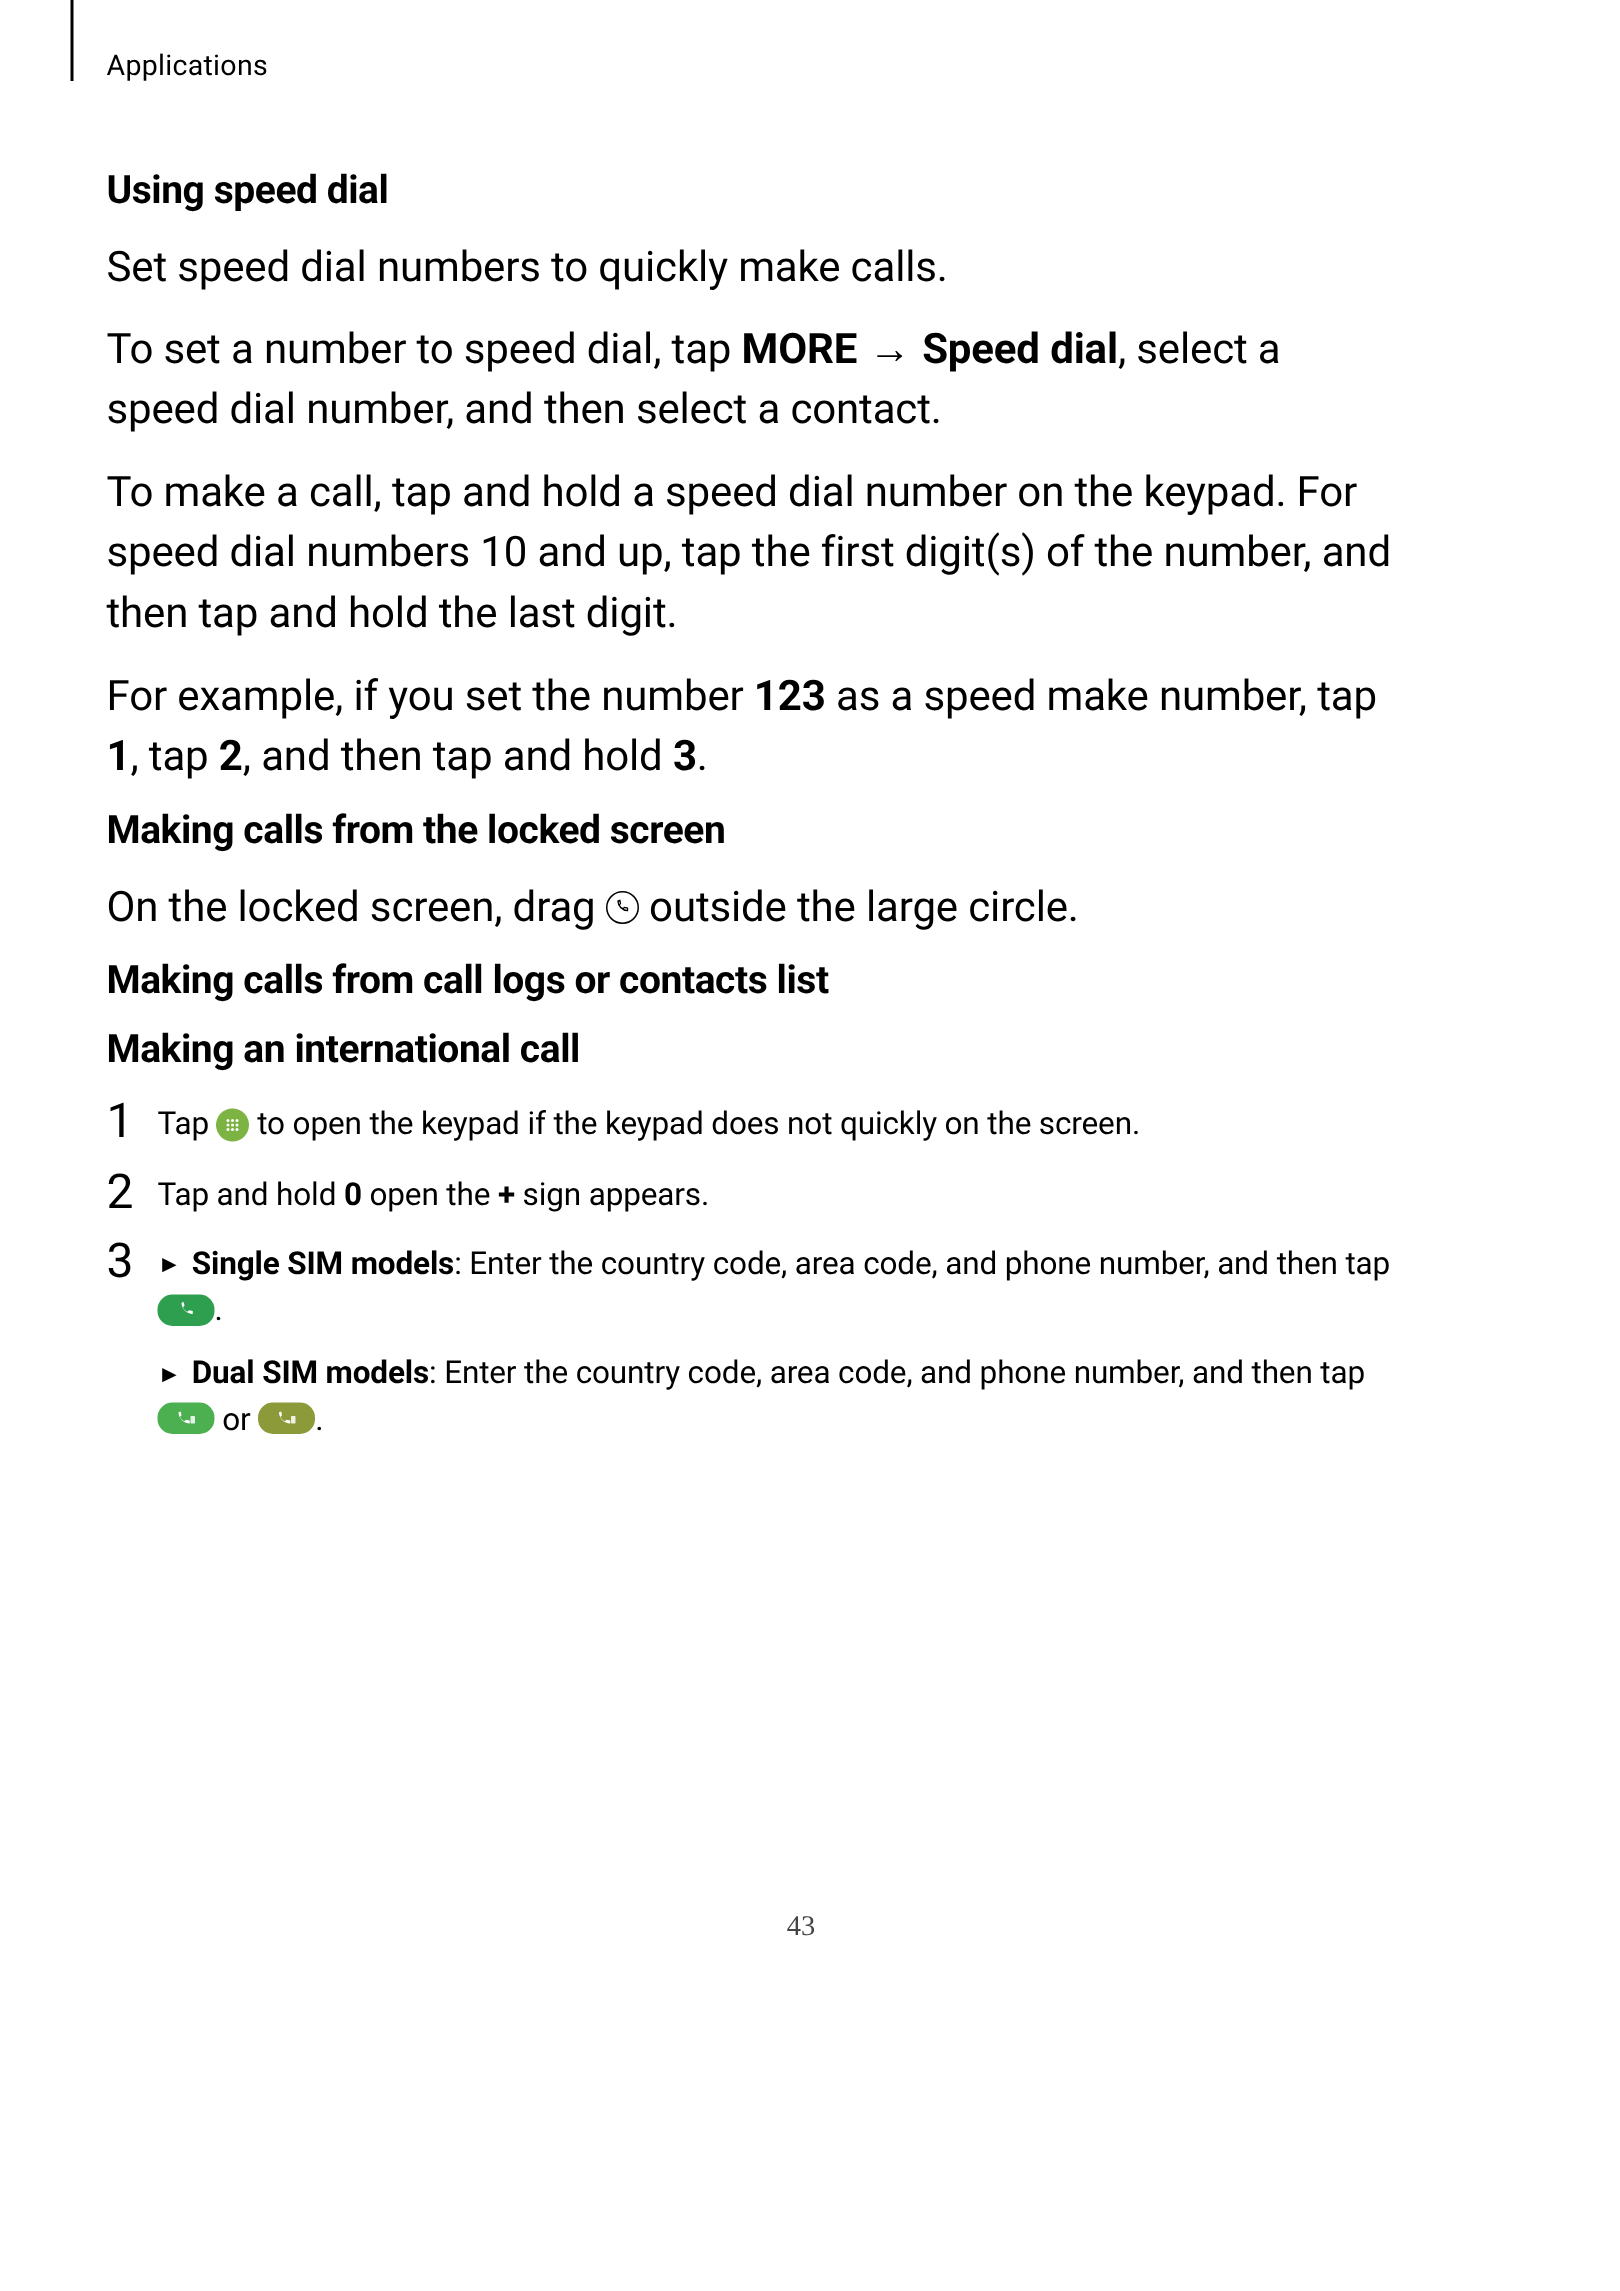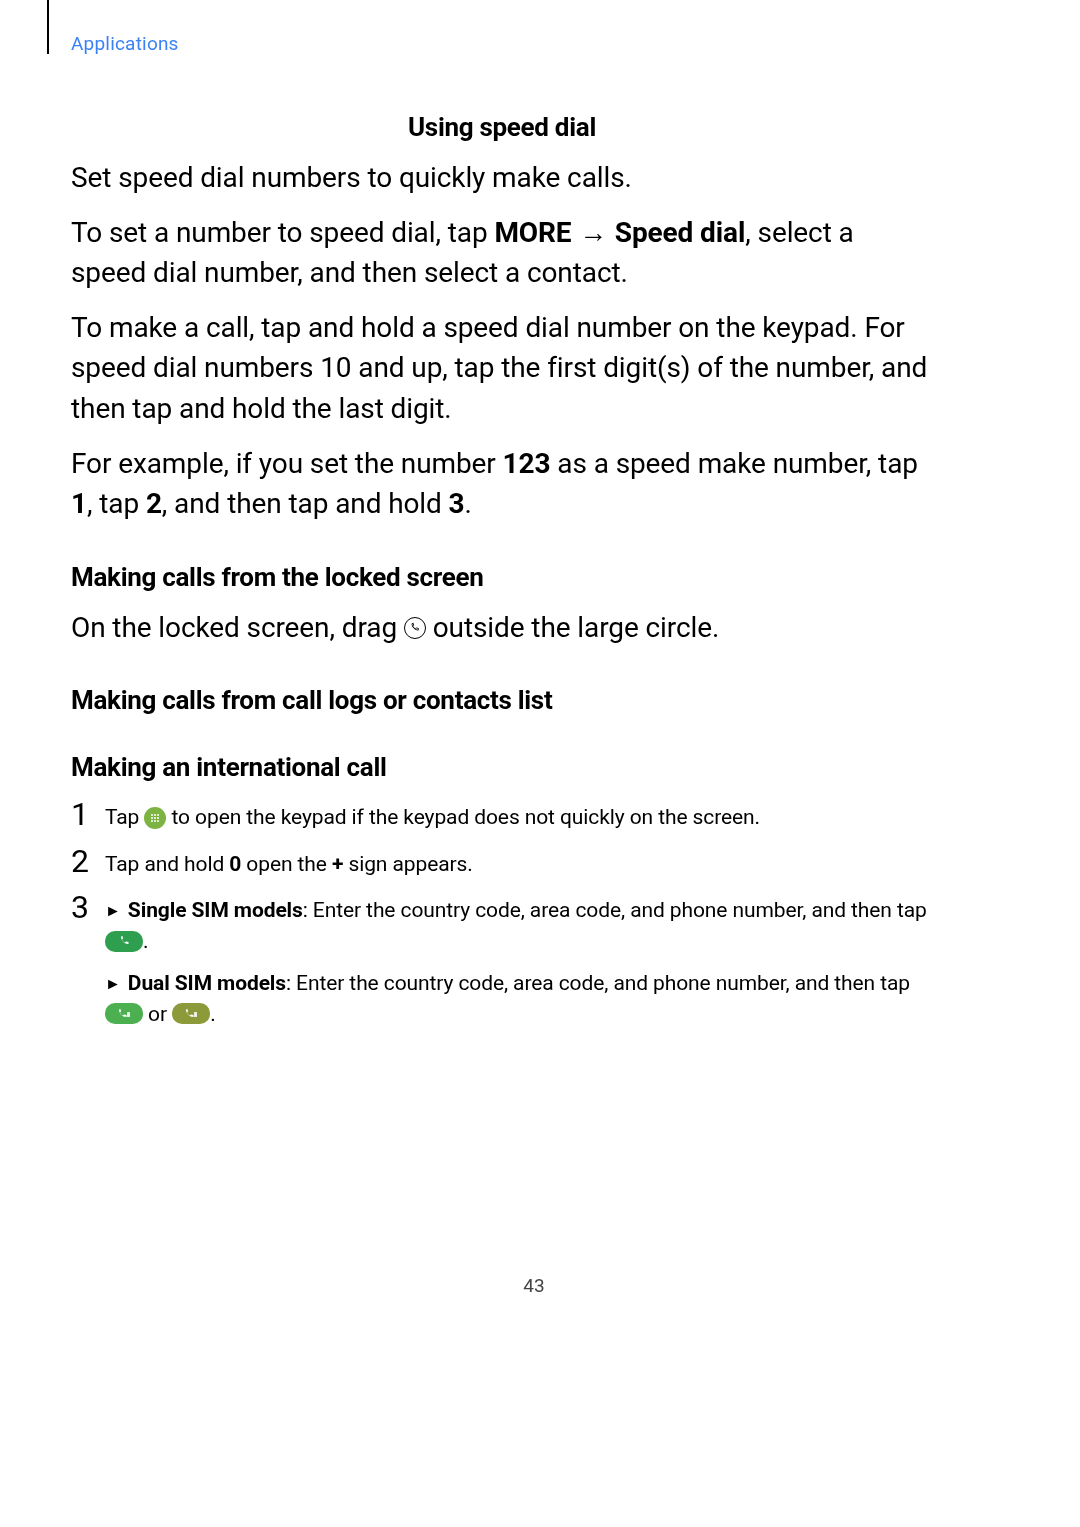--- a/index.html
+++ b/index.html
@@ -14,33 +14,33 @@
     .header-rule {
       position: absolute;
       left: 47px; top: 0;
       width: 2px; height: 54px;
       background: #000;
     }
     .header-label {
       position: absolute;
       left: 71px; top: 32px;
       font-size: 19px;
-      color: #3b82f6; letter-spacing: 0.2px;
+      color: #000000; letter-spacing: 0.2px;
     }
     .content {
       position: absolute;
       left: 71px; top: 112px;
       width: 862px;
     }
     h2.section {
       font-size: 26px; font-weight: 700;
       letter-spacing: -0.3px;
-      margin-bottom: 16px; margin-top: 37px;
+      margin-bottom: 16px; margin-top: 14px;
     }
-    h2.section:first-child { margin-top: 0; text-align: center; }
+    h2.section:first-child { margin-top: 0; }
     p.body {
       font-size: 28px; line-height: 1.45;
       letter-spacing: -0.1px;
       margin-bottom: 14px;
     }
     .b { font-weight: 700; }
     .arrow { font-family: Arial, sans-serif; }
     .step {
       display: flex; align-items: flex-start;
       margin-bottom: 12px;
@@ -57,21 +57,21 @@
     .step-extra {
       font-size: 21px; line-height: 1.45;
       letter-spacing: -0.1px;
       margin-left: 34px; margin-top: 12px; margin-bottom: 28px;
     }
     .tri { display: inline-block; transform: translateY(-1px); font-size: 16px; margin-right: 2px; }
     .page-num {
       position: absolute;
       left: 0; right: 12px; top: 1274px;
       text-align: center;
-      font-size: 19px; color: #444;
+      font-size: 19px; color: #444; font-family: Liberation Serif, serif;
     }
     
     .icon-circle {
       display: inline-flex; align-items: center; justify-content: center;
       vertical-align: middle; position: relative; top: -1px;
     }
     .icon-phone-outline {
       width: 22px; height: 22px;
       border: 1.5px solid #000; border-radius: 50%;
       background: #fff;

